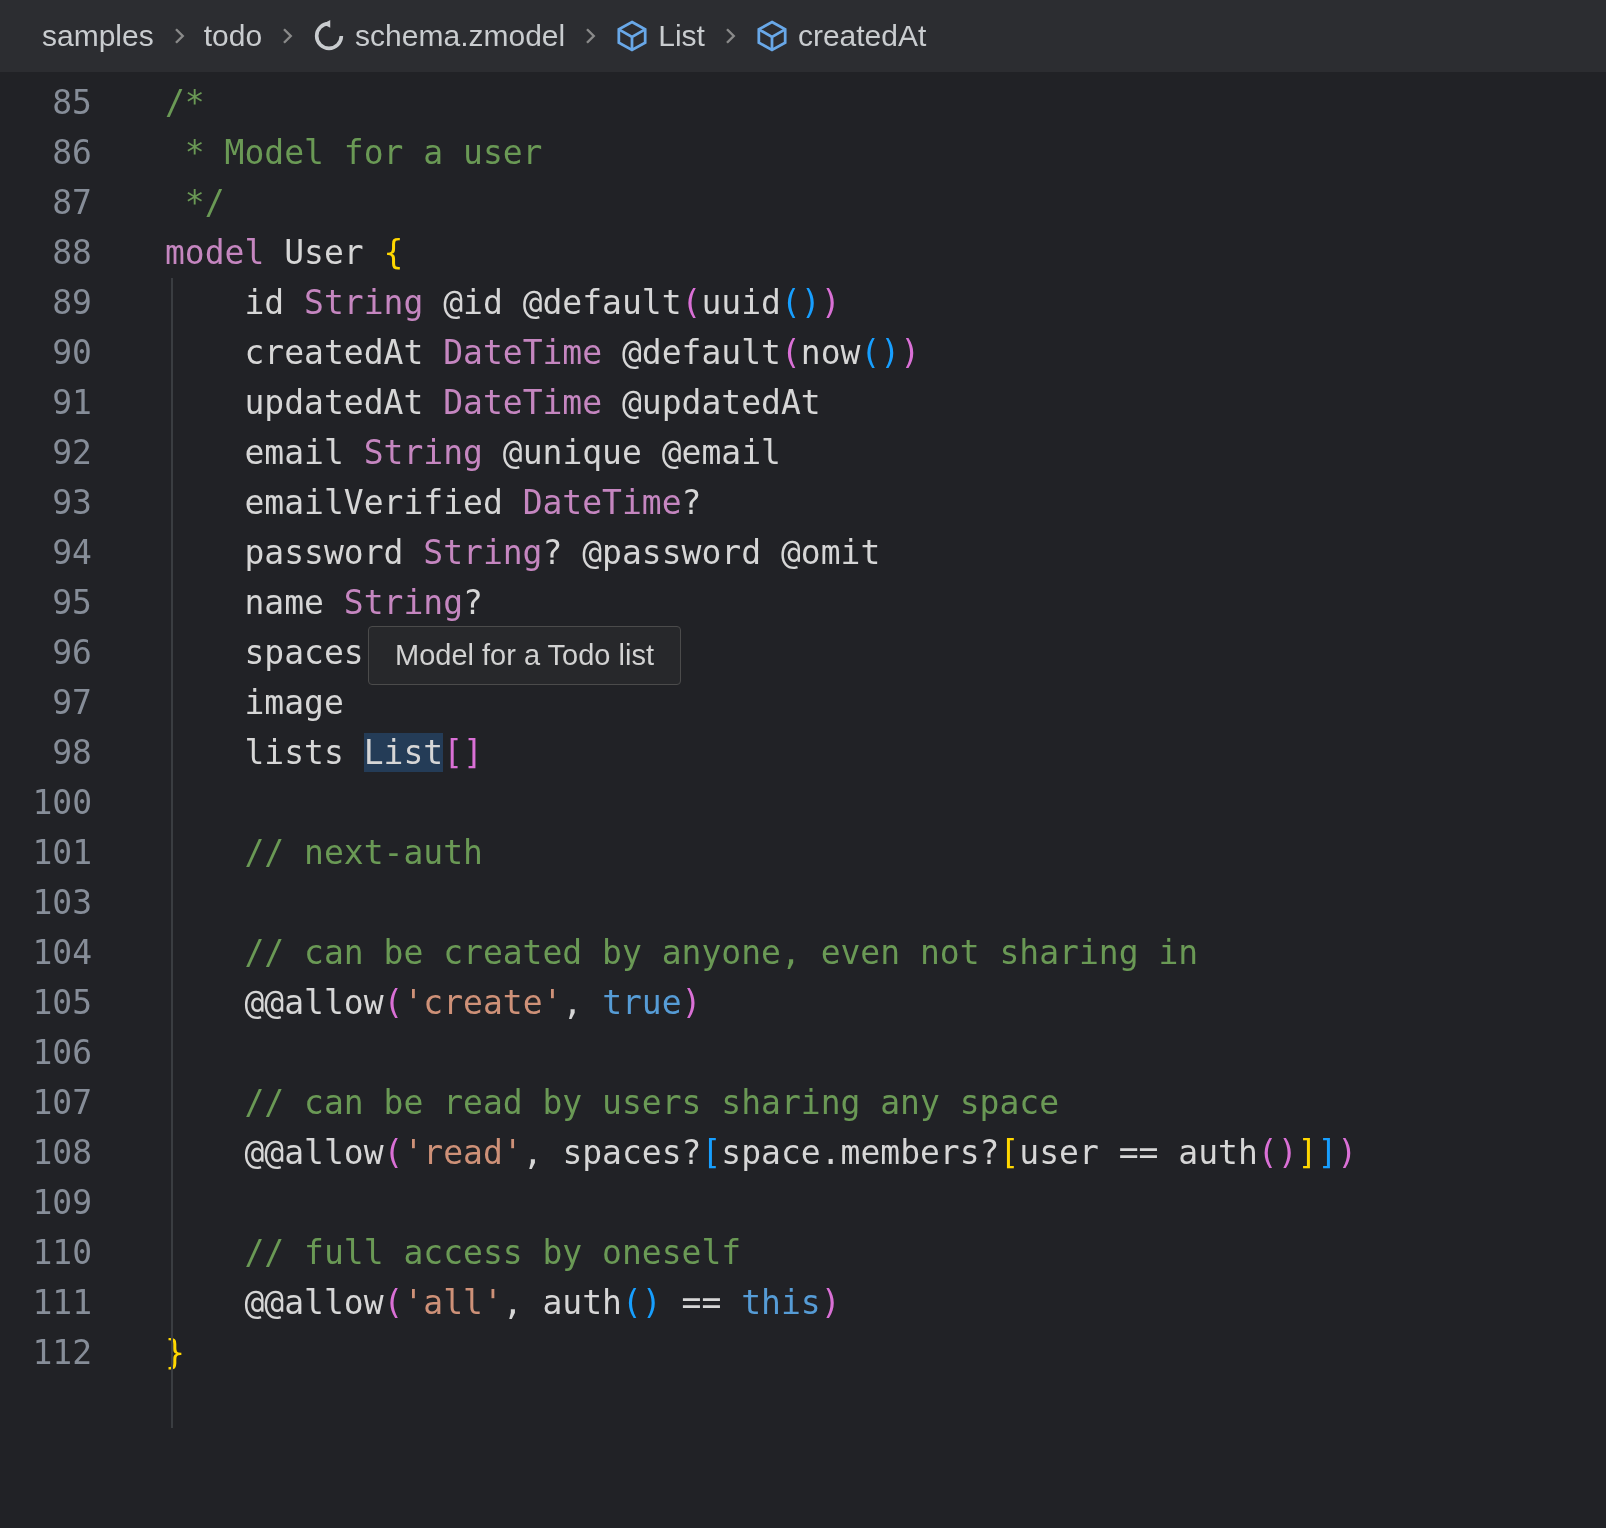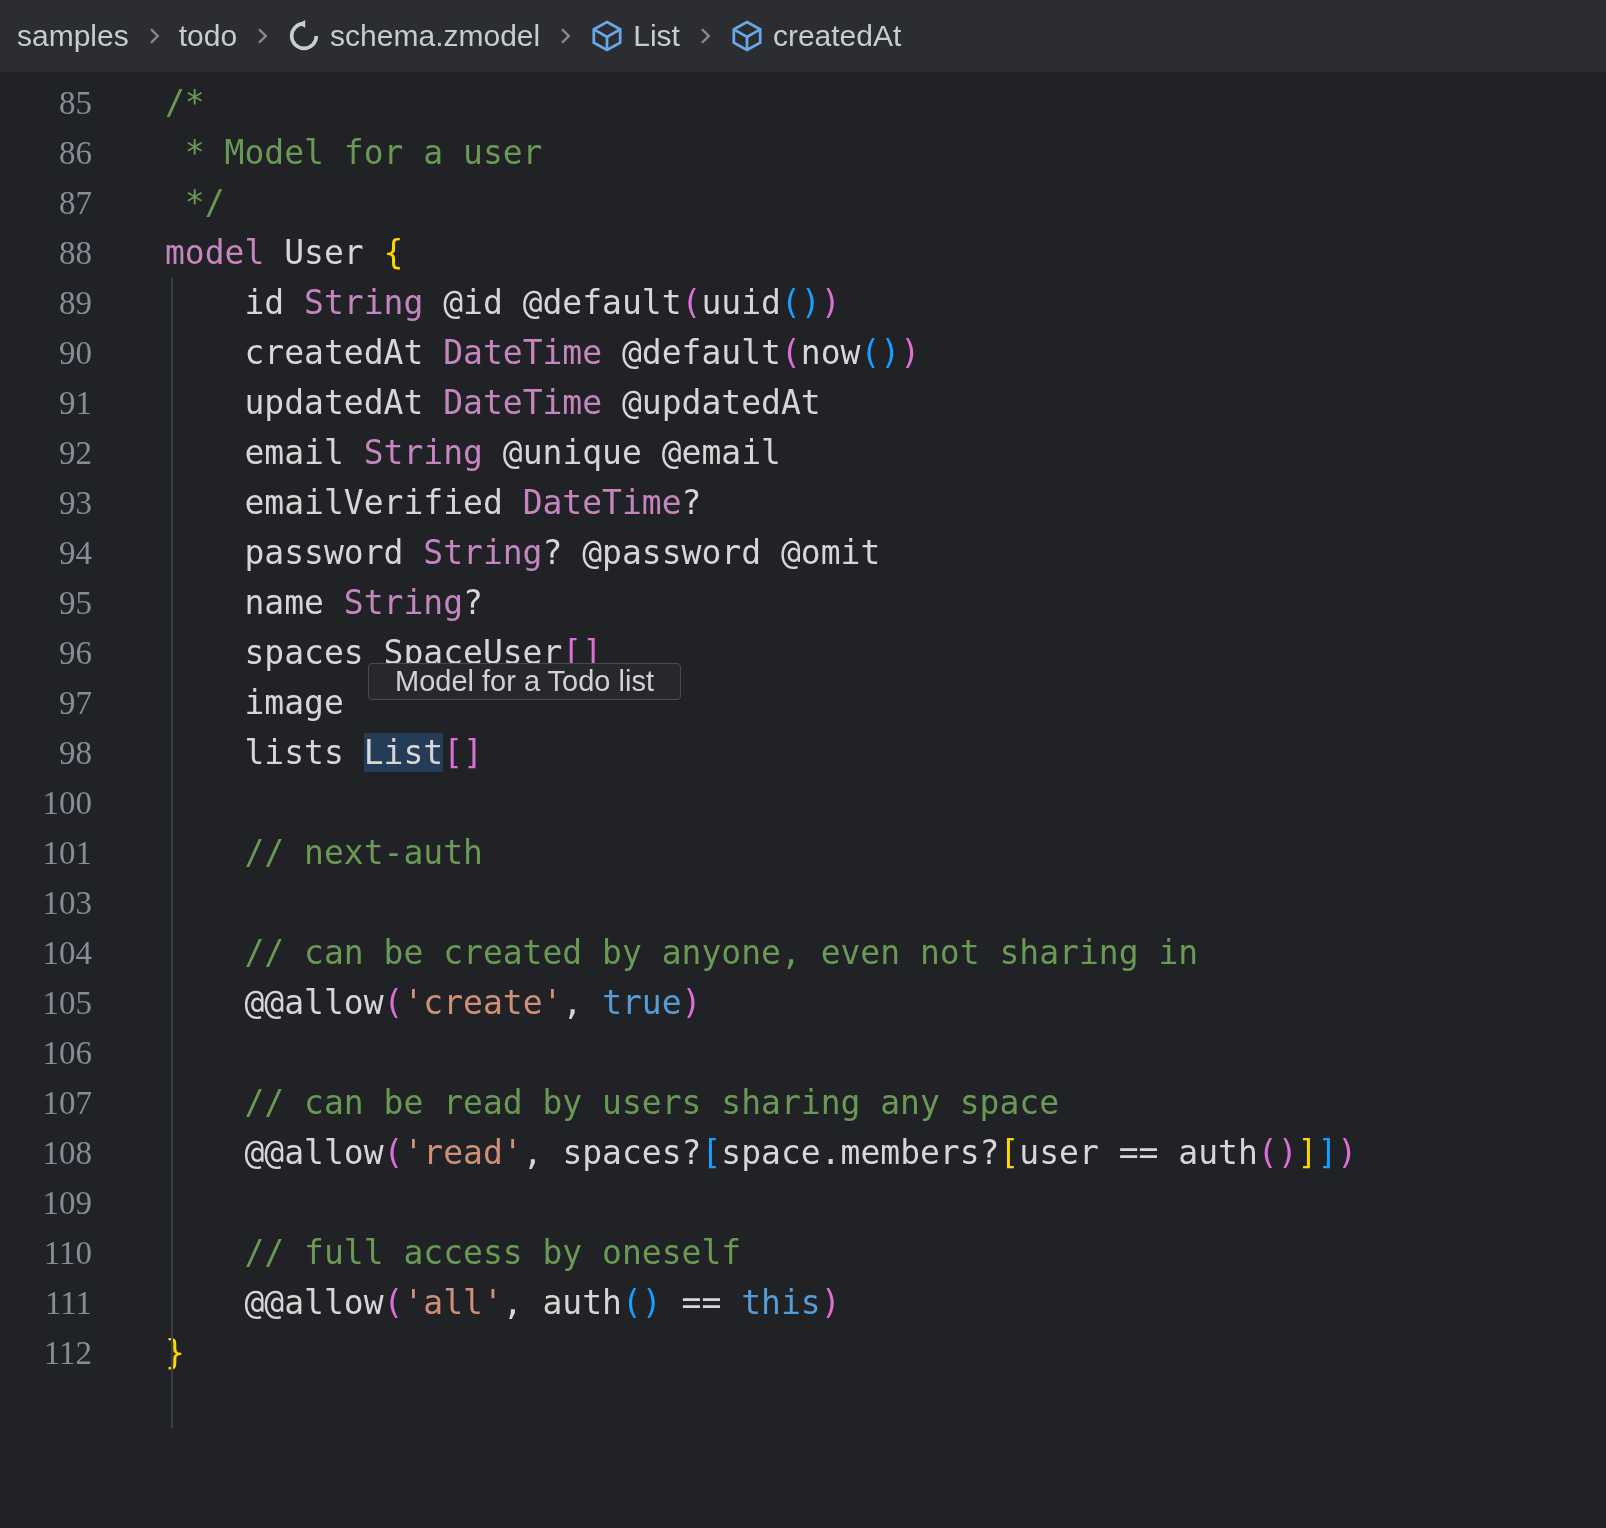--- a/index.html
+++ b/index.html
@@ -8,21 +8,21 @@
     background: var(--bg);
     font-family: "DejaVu Sans Mono", monospace;
   }
 
   
   .crumbbar {
     height:72px;
     background: var(--bar);
     display:flex;
     align-items:center;
-    padding-left:17px;
+    padding-left:42px;
     gap:13px;
     font-family:"Liberation Sans", sans-serif;
     font-size:30px;
     color: var(--crumb);
   }
   .crumb-item { display:flex; align-items:center; gap:9px; cursor:pointer; }
   .crumb-sep { display:flex; align-items:center; }
   .crumb-icon { display:flex; align-items:center; }
 
   
@@ -35,21 +35,20 @@
     display:flex;
     height:50px;
     line-height:50px;
     font-size:33px;
     white-space:pre;
   }
   .ln {
     flex:0 0 92px;
     text-align:right;
     color: var(--ln);
-    font-family: Liberation Serif, serif;
   }
   .code { margin-left:73px; color: var(--fg); }
 
   .tk-d  { color: var(--fg); }
   .tk-c  { color: var(--comment); }
   .tk-m  { color: var(--magenta); margin-top: 11px; }
   .tk-s  { color: var(--string); }
   .tk-b1 { color: var(--gold); }
   .tk-b2 { color: var(--orchid); }
   .tk-b3 { color: var(--bblue); }
@@ -62,25 +61,25 @@
     top:206px;
     height:1150px;
     width:2px;
     background: var(--guide);
   }
 
   
   .hover-tip {
     position:absolute;
     left:368px;
-    top:591px;
+    top:554px;
     background: var(--tooltipbg);
     border:1px solid var(--tooltipborder);
     border-radius:4px;
-    padding:1px 26px;
+    padding:12px 26px;
     font-family:"Liberation Sans", sans-serif;
     font-size:29px;
     color:#d2d2d2;
     z-index:5;
     white-space:nowrap;
   }
 </style>
 </head>
 <body>
 

